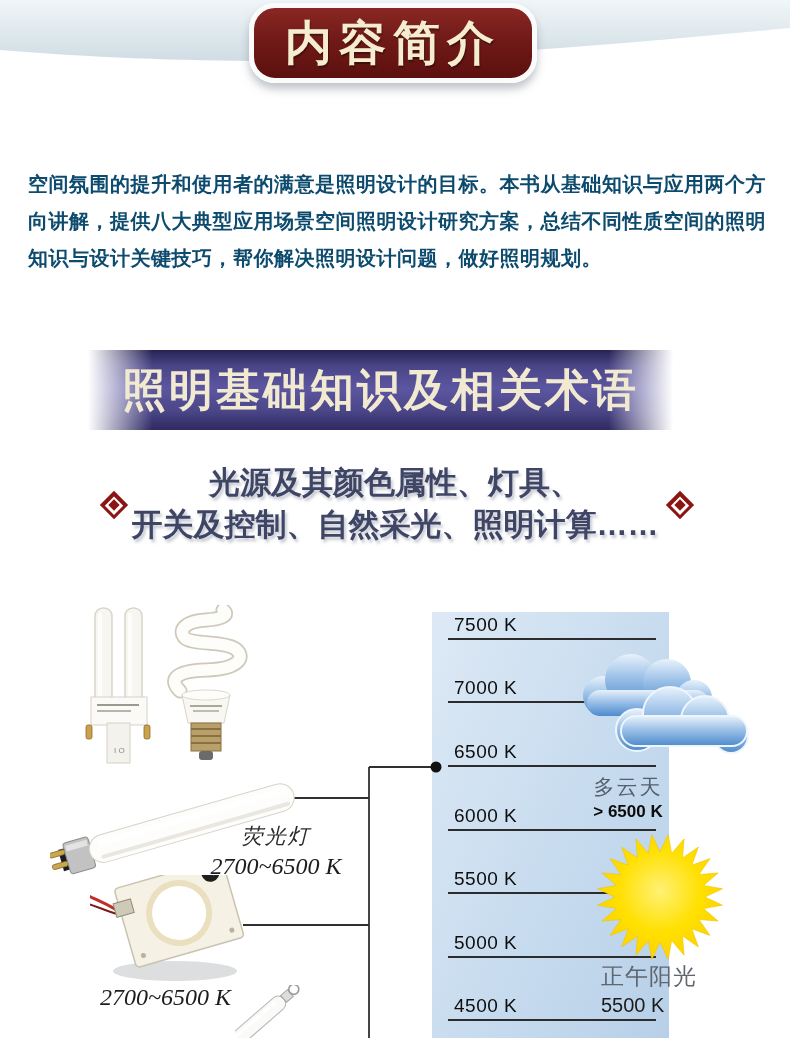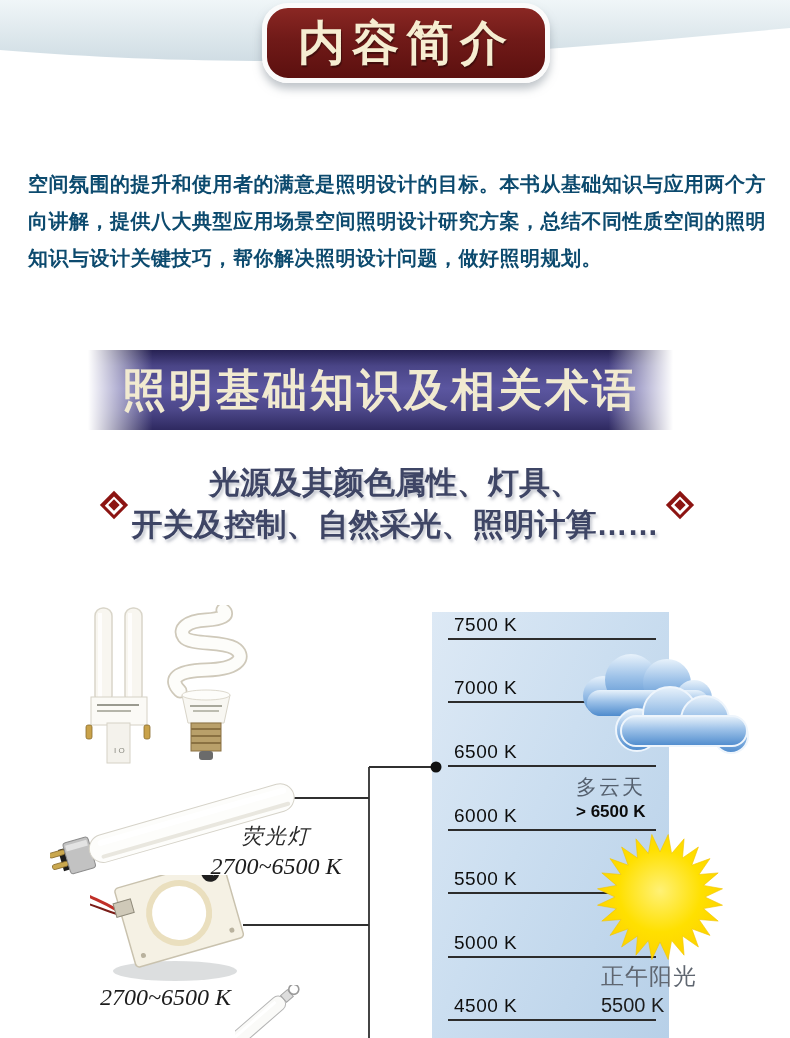--- a/index.html
+++ b/index.html
@@ -4,21 +4,21 @@
 <style>
   html,body{margin:0;padding:0;background:#fff;}
   .page{position:relative;width:790px;height:1038px;background:#fff;overflow:hidden;
         font-family:"Liberation Sans",sans-serif;}
   .abs{position:absolute;}
 
   
   .top-band{left:0;top:0;width:790px;height:70px;}
 
   
-  .title-badge{left:262px;top:3px;width:288px;height:80px;border-radius:26px;
+  .title-badge{left:249px;top:3px;width:288px;height:80px;border-radius:26px;
     background:linear-gradient(180deg,#8a2723 0%,#701a18 45%,#5c100f 100%);
     border:5px solid #fbfbfb;box-sizing:border-box;
     box-shadow:0 6px 9px rgba(130,140,150,.5);
     display:flex;align-items:center;justify-content:center;}
   .title-badge span{font-size:47px;font-weight:900;color:#f6edd1;letter-spacing:7px;
     text-shadow:1px 2px 1px rgba(0,0,0,.35);}
 
   
   .intro{left:28px;top:146px;width:738px;font-size:20px;line-height:37px;
     color:#0c4a6e;font-weight:600;text-align:justify;letter-spacing:.5px;}
@@ -51,21 +51,21 @@
 
   
   .serif{font-family:"Liberation Serif",serif;}
   .lamp-label{color:#1d1d1d;font-style:italic;}
   .fluor-label{left:196px;top:822px;width:160px;text-align:center;}
   .fluor-label .cn{font-size:21px;letter-spacing:2px;color:#2a2a2a;}
   .fluor-label .rng{font-size:24px;margin-top:3px;color:#1d1d1d;}
   .led-label{left:100px;top:982px;}
   .led-label .nm{font-size:24px;letter-spacing:1px;color:#1d1d1d;}
   .led-label .rng{font-size:24px;margin-top:2px;color:#1d1d1d;}
-  .cloudy-label{left:576px;top:773px;width:104px;}
+  .cloudy-label{left:576px;top:773px;width:104px;text-align:center;}
   .cloudy-label .cn{font-size:21px;letter-spacing:2px;color:#55606e;}
   .cloudy-label .val{font-size:17px;font-weight:700;color:#0b0b0b;margin-top:1px;}
   .noon-label{left:601px;top:961px;width:120px;text-align:left;}
   .noon-label .cn{font-size:23px;letter-spacing:1px;color:#5f6670;}
   .noon-label .val{font-size:20px;color:#1b1b1b;margin-top:2px;}
 
   svg{display:block;}
 </style>
 </head>
 <body>

